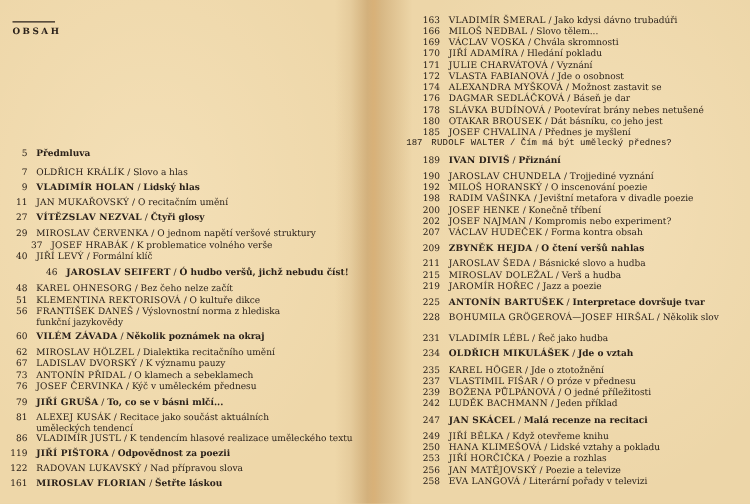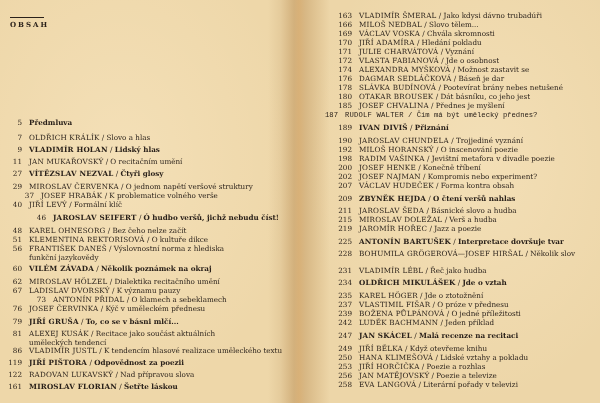--- a/index.html
+++ b/index.html
@@ -56,21 +56,21 @@
         <div class="entry" style="left: 0px; top: 183px;"><span class="num">29</span><span class="author">MIROSLAV ČERVENKA</span><span> / </span><span class="title">O jednom napětí veršové struktury</span></div>
         <div class="entry" style="left: 12px; top: 192px;"><span class="num">37</span><span class="author">JOSEF HRABÁK</span><span> / </span><span class="title">K problematice volného verše</span></div>
         <div class="entry" style="left: 0px; top: 201px;"><span class="num">40</span><span class="author">JIŘÍ LEVÝ</span><span> / </span><span class="title">Formální klíč</span></div>
         <div class="entry bold" style="left: 0px; top: 214px; padding-left: 24px;"><span class="num">46</span><span class="author">JAROSLAV SEIFERT</span><span> / </span><span class="title">Ó hudbo veršů, jichž nebudu číst!</span></div>
         <div class="entry" style="left: 0px; top: 227px;"><span class="num">48</span><span class="author">KAREL OHNESORG</span><span> / </span><span class="title">Bez čeho nelze začít</span></div>
         <div class="entry" style="left: 0px; top: 236px;"><span class="num">51</span><span class="author">KLEMENTINA REKTORISOVÁ</span><span> / </span><span class="title">O kultuře dikce</span></div>
         <div class="entry" style="left: 0px; top: 245px;"><span class="num">56</span><span class="author">FRANTIŠEK DANEŠ</span><span> / </span><span class="title">Výslovnostní norma z hlediska</span><span class="cont">funkční jazykovědy</span></div>
         <div class="entry bold" style="left: 0px; top: 265px;"><span class="num">60</span><span class="author">VILÉM ZÁVADA</span><span> / </span><span class="title">Několik poznámek na okraj</span></div>
         <div class="entry" style="left: 0px; top: 278px;"><span class="num">62</span><span class="author">MIROSLAV HÖLZEL</span><span> / </span><span class="title">Dialektika recitačního umění</span></div>
         <div class="entry" style="left: 0px; top: 287px;"><span class="num">67</span><span class="author">LADISLAV DVORSKÝ</span><span> / </span><span class="title">K významu pauzy</span></div>
-        <div class="entry" style="left: 0px; top: 296px; padding-left: 24px;"><span class="num">73</span><span class="author">ANTONÍN PŘIDAL</span><span> / </span><span class="title">O klamech a sebeklamech</span></div>
+        <div class="entry" style="left: 0px; top: 296px;"><span class="num">73</span><span class="author">ANTONÍN PŘIDAL</span><span> / </span><span class="title">O klamech a sebeklamech</span></div>
         <div class="entry" style="left: 0px; top: 305px;"><span class="num">76</span><span class="author">JOSEF ČERVINKA</span><span> / </span><span class="title">Kýč v uměleckém přednesu</span></div>
         <div class="entry bold" style="left: 0px; top: 318px;"><span class="num">79</span><span class="author">JIŘÍ GRUŠA</span><span> / </span><span class="title">To, co se v básni mlčí...</span></div>
         <div class="entry" style="left: 0px; top: 330px;"><span class="num">81</span><span class="author">ALEXEJ KUSÁK</span><span> / </span><span class="title">Recitace jako součást aktuálních</span><span class="cont">uměleckých tendencí</span></div>
         <div class="entry" style="left: 0px; top: 347px;"><span class="num">86</span><span class="author">VLADIMÍR JUSTL</span><span> / </span><span class="title">K tendencím hlasové realizace uměleckého textu</span></div>
         <div class="entry bold" style="left: 0px; top: 359px;"><span class="num">119</span><span class="author">JIŘÍ PIŠTORA</span><span> / </span><span class="title">Odpovědnost za poezii</span></div>
         <div class="entry" style="left: 0px; top: 371px;"><span class="num">122</span><span class="author">RADOVAN LUKAVSKÝ</span><span> / </span><span class="title">Nad přípravou slova</span></div>
         <div class="entry bold" style="left: 0px; top: 383px;"><span class="num">161</span><span class="author">MIROSLAV FLORIAN</span><span> / </span><span class="title">Šetřte láskou</span></div>
       </div>
   </div>
   <div class="page right">

